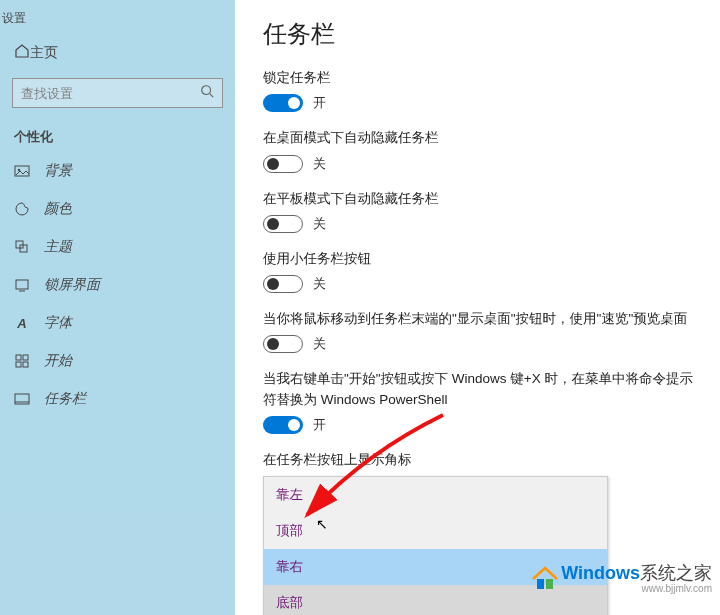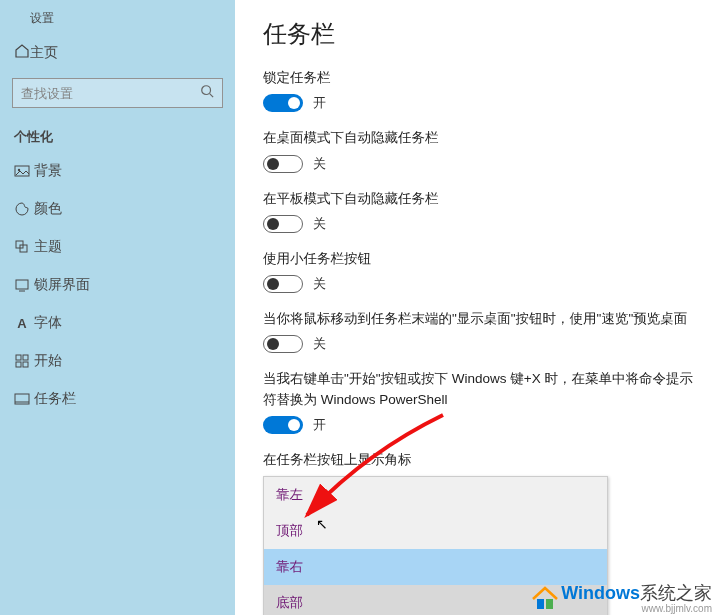--- a/index.html
+++ b/index.html
@@ -2,26 +2,26 @@
 <html><head>
   <meta charset="utf-8">
   <style>
     * { margin: 0; padding: 0; box-sizing: border-box; font-family: "Microsoft YaHei", "Segoe UI", sans-serif; }
     body { width: 720px; height: 615px; overflow: hidden; background: #fff; position: relative; }
     
     .container { display: flex; height: 100%; }
     
     
     .sidebar { width: 235px; background: #a8d5e8; padding: 10px 0; opacity: 0.9; }
-    .settings-label { font-size: 12px; color: #333; padding: 0 30px 8px; }
+    .settings-label { font-size: 12px; color: #333; padding: 0 2px 8px; }
     .home-row { display: flex; align-items: center; padding: 8px 14px; cursor: pointer; color: #333; font-size: 14px; }
     .search-box { margin: 8px 12px 12px; height: 30px; border: 1px solid #888; background: rgba(255,255,255,0.3); display: flex; align-items: center; padding: 0 8px; }
     .search-box input { border: none; background: transparent; outline: none; font-size: 13px; flex: 1; color: #333; }
     .section-title { padding: 8px 14px 6px; font-size: 13px; font-weight: 600; color: #333; }
-    .nav-item { display: flex; align-items: center; padding: 10px 14px; gap: 4px; color: #333; font-size: 14px; cursor: pointer; }
+    .nav-item { display: flex; align-items: center; padding: 10px 14px; gap: 14px; color: #333; font-size: 14px; cursor: pointer; font-style: italic; }
     .nav-item .icon { width: 16px; height: 16px; display: inline-flex; align-items: center; justify-content: center; font-size: 14px; }
     
     
     .main { flex: 1; padding: 18px 24px 0 28px; overflow: hidden; position: relative; }
     .page-title { font-size: 24px; font-weight: 400; color: #222; margin-bottom: 18px; }
     .setting-block { margin-bottom: 16px; }
     .setting-label { font-size: 13.5px; color: #222; margin-bottom: 6px; line-height: 1.5; }
     .toggle-row { display: flex; align-items: center; gap: 10px; }
     
     .toggle { width: 40px; height: 18px; border-radius: 10px; position: relative; cursor: pointer; }
@@ -35,21 +35,21 @@
     .dropdown-area { position: relative; margin-top: 4px; }
     .dropdown-list { width: 345px; background: #f0f0f0; border: 1px solid #ccc; position: relative; z-index: 5; box-shadow: 1px 1px 3px rgba(0,0,0,0.2); }
     .dropdown-item { padding: 9px 12px; font-size: 13.5px; color: #701a75; cursor: pointer; }
     .dropdown-item.selected { background: #a8d5f5; }
     .dropdown-item.hover { background: #d8d8d8; }
     
     
     .arrow-overlay { position: absolute; left: 265px; top: 413px; z-index: 20; pointer-events: none; }
     
     
-    .watermark { position: absolute; right: 8px; bottom: 0; display: flex; align-items: center; font-size: 16px; color: #555; z-index: 30; }
+    .watermark { position: absolute; right: 8px; bottom: 20px; display: flex; align-items: center; font-size: 16px; color: #555; z-index: 30; }
     .wm-wrap { display:flex; flex-direction:column; align-items:flex-end; line-height:1.1;}
     .wm-main { font-size:18px; color:#444;}
     .wm-main b { color:#0078d7; font-weight:600;}
     .wm-url { font-size:10px; color:#999;}
     .house-icon { width:32px; height:32px; }
     
     .cursor-ptr { position:absolute; left: 316px; top: 516px; z-index:25; font-size:14px; color:#000; pointer-events:none;}
   </style>
 </head>
 <body>

